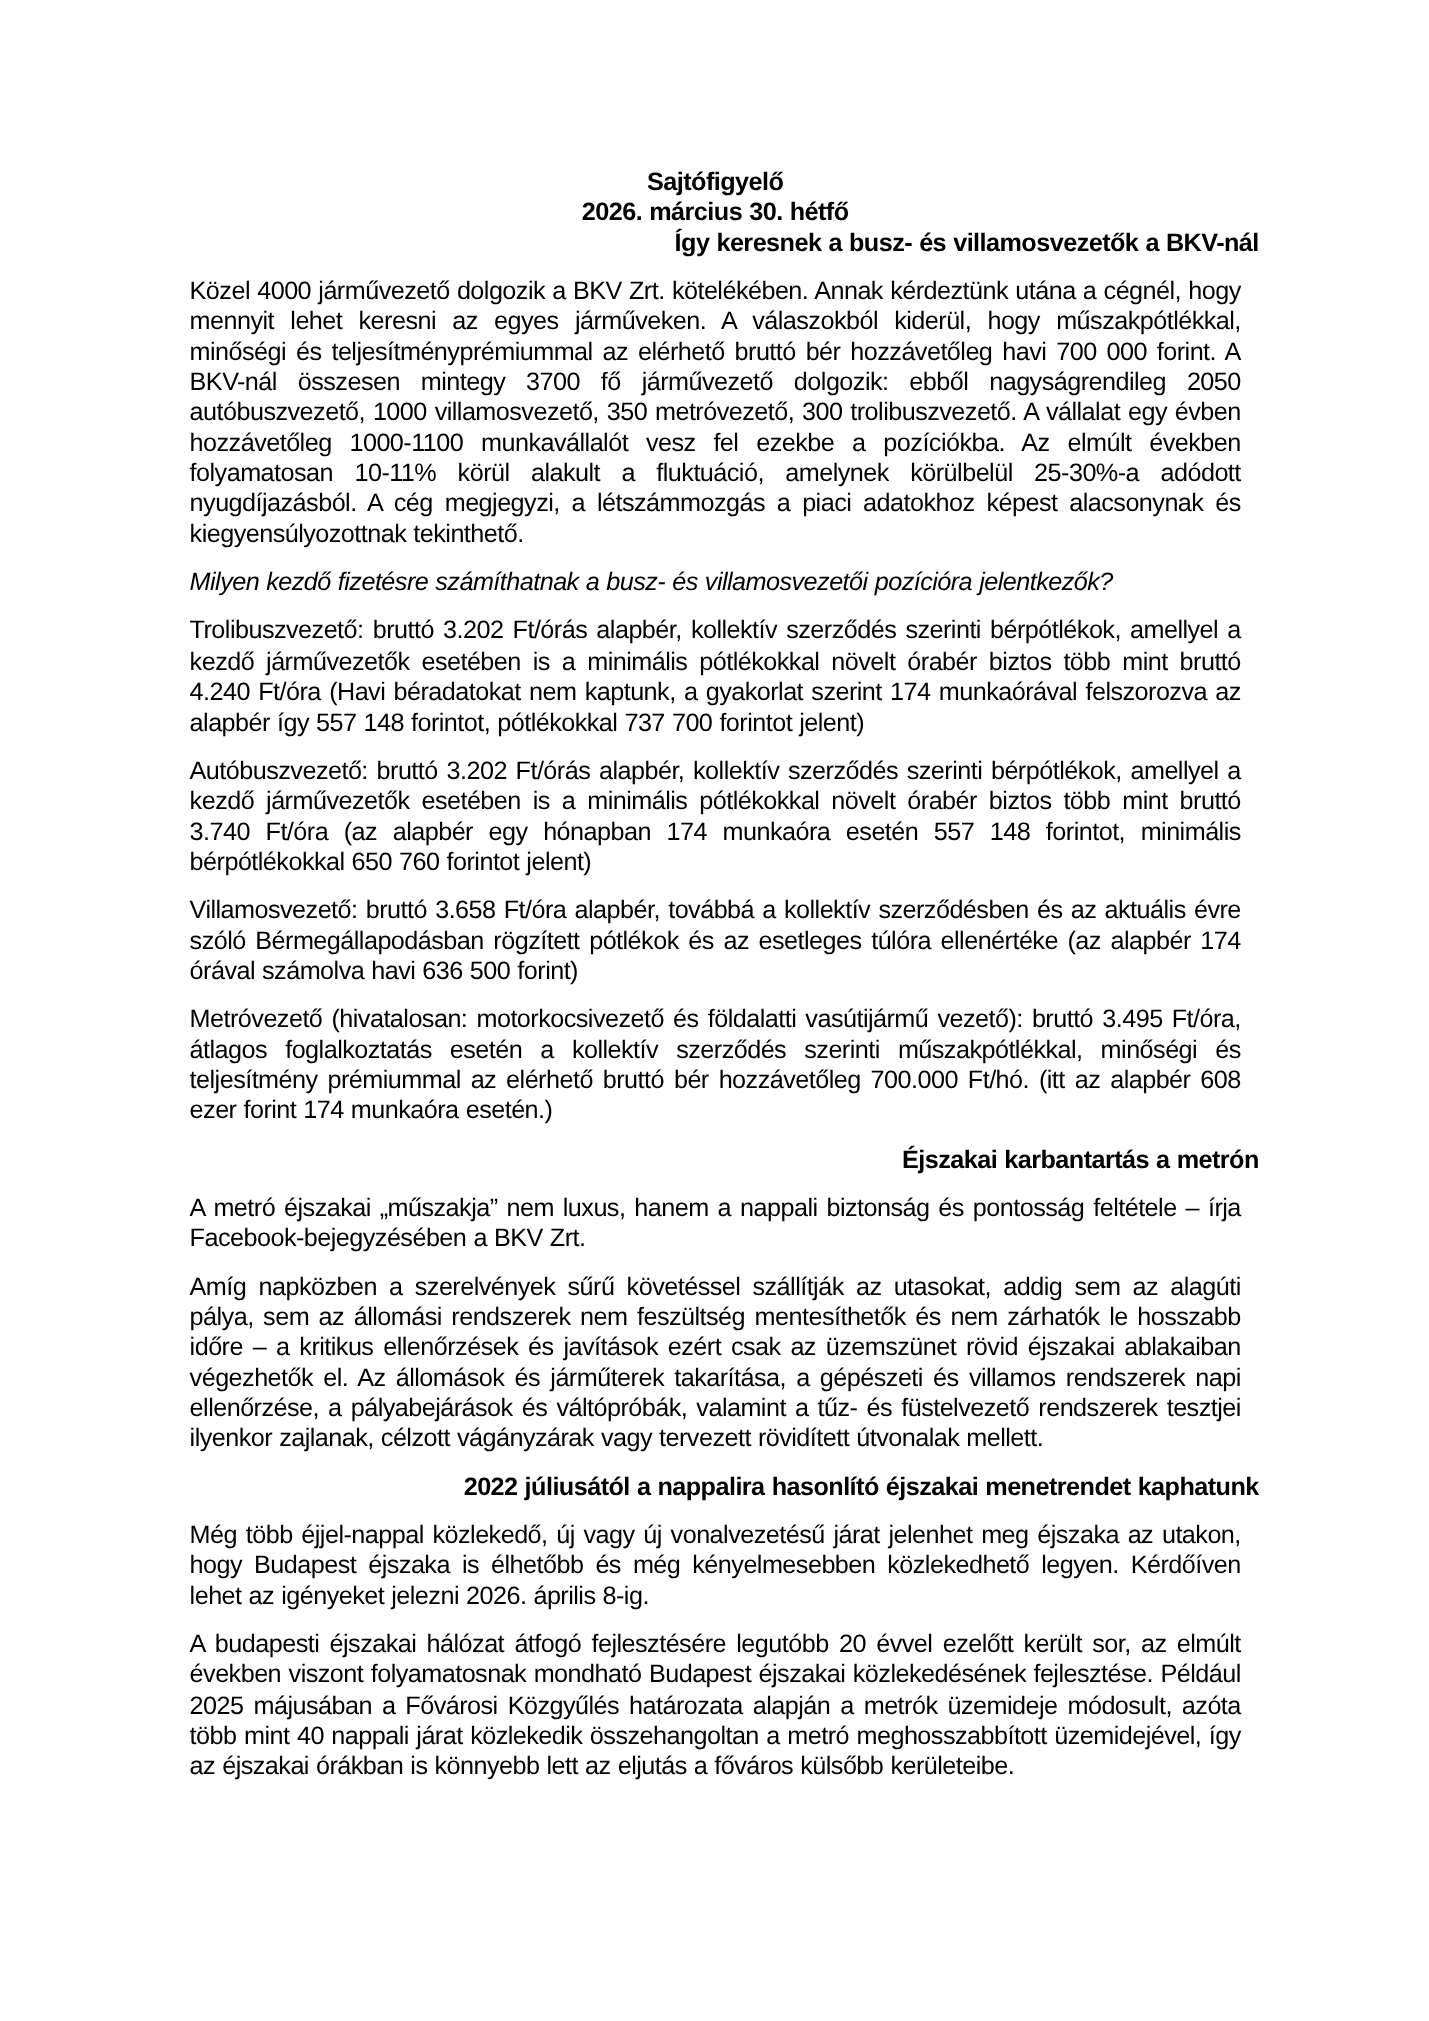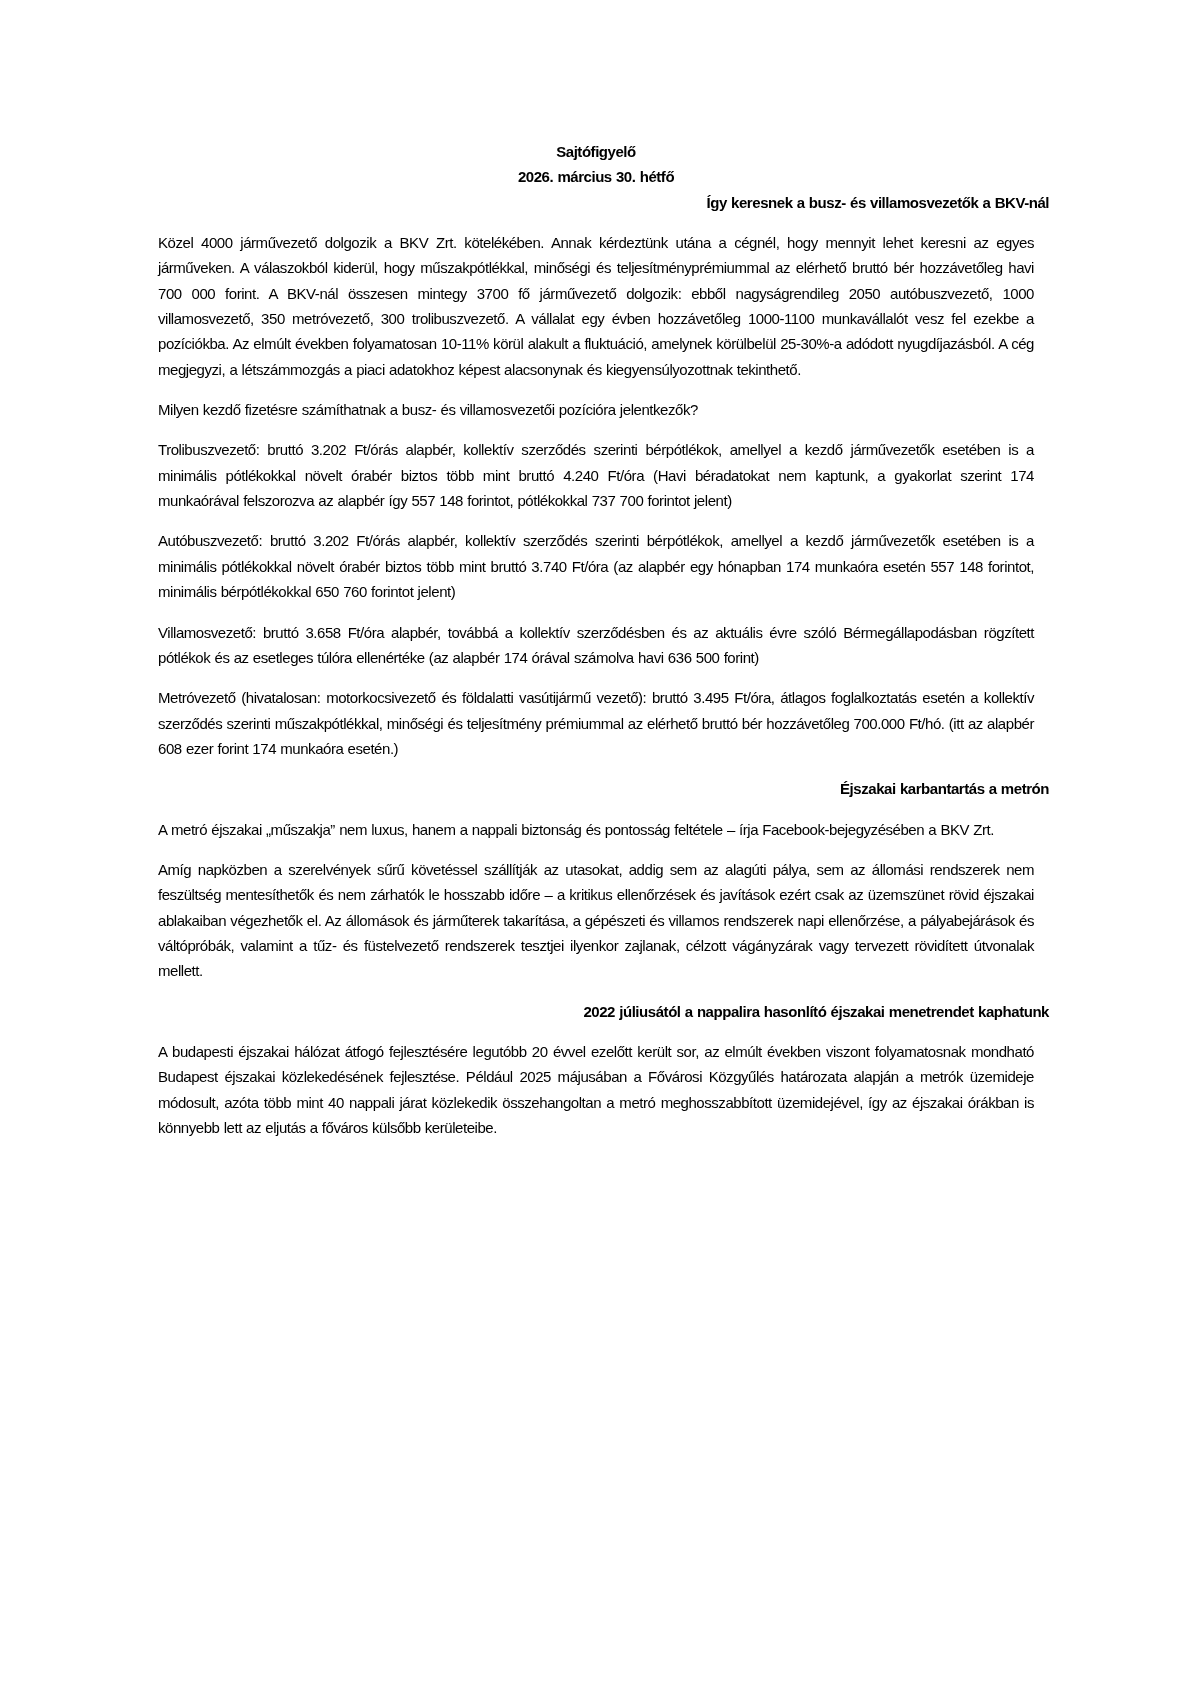--- a/index.html
+++ b/index.html
@@ -13,41 +13,42 @@
     position: relative;
     overflow: hidden;
     font-family: "Liberation Sans", "DejaVu Sans", sans-serif;
     color: #000000;
   }
   .page {
     position: absolute;
     left: 143px;
     top: 139px;
     width: 906px;
-    font-size: 15px;
+    font-size: 21px;
     line-height: 25.35px;
     letter-spacing: -0.45px;
     word-spacing: 0.5px;
   }
   .center {
     text-align: center;
     font-weight: bold;
     margin: 0;
   }
   .heading {
     font-weight: bold;
     margin: 0;
     text-align: right;
   }
   .para {
     margin: 15px;
     text-align: justify;
   }
   .para.nojust {
     text-align: left;
+    font-style: italic;
   }
 </style>
 </head>
 <body>
 
 <div class="page">
   <p class="center">Sajtófigyelő</p>
   <p class="center">2026. március 30. hétfő</p>
 
   <section>
@@ -61,15 +62,16 @@
   </section>
 
   <section>
     <p class="heading">Éjszakai karbantartás a metrón</p>
     <p class="para">A metró éjszakai „műszakja” nem luxus, hanem a nappali biztonság és pontosság feltétele – írja Facebook-bejegyzésében a BKV Zrt.</p>
     <p class="para">Amíg napközben a szerelvények sűrű követéssel szállítják az utasokat, addig sem az alagúti pálya, sem az állomási rendszerek nem feszültség mentesíthetők és nem zárhatók le hosszabb időre – a kritikus ellenőrzések és javítások ezért csak az üzemszünet rövid éjszakai ablakaiban végezhetők el. Az állomások és járműterek takarítása, a gépészeti és villamos rendszerek napi ellenőrzése, a pályabejárások és váltópróbák, valamint a tűz- és füstelvezető rendszerek tesztjei ilyenkor zajlanak, célzott vágányzárak vagy tervezett rövidített útvonalak mellett.</p>
   </section>
 
   <section>
     <p class="heading">2022 júliusától a nappalira hasonlító éjszakai menetrendet kaphatunk</p>
+    <p class="para">Még több éjjel-nappal közlekedő, új vagy új vonalvezetésű járat jelenhet meg éjszaka az utakon, hogy Budapest éjszaka is élhetőbb és még kényelmesebben közlekedhető legyen. Kérdőíven lehet az igényeket jelezni 2026. április 8-ig.</p>
     <p class="para">A budapesti éjszakai hálózat átfogó fejlesztésére legutóbb 20 évvel ezelőtt került sor, az elmúlt években viszont folyamatosnak mondható Budapest éjszakai közlekedésének fejlesztése. Például 2025 májusában a Fővárosi Közgyűlés határozata alapján a metrók üzemideje módosult, azóta több mint 40 nappali járat közlekedik összehangoltan a metró meghosszabbított üzemidejével, így az éjszakai órákban is könnyebb lett az eljutás a főváros külsőbb kerületeibe.</p>
   </section>
 </div>
 
 </body></html>

